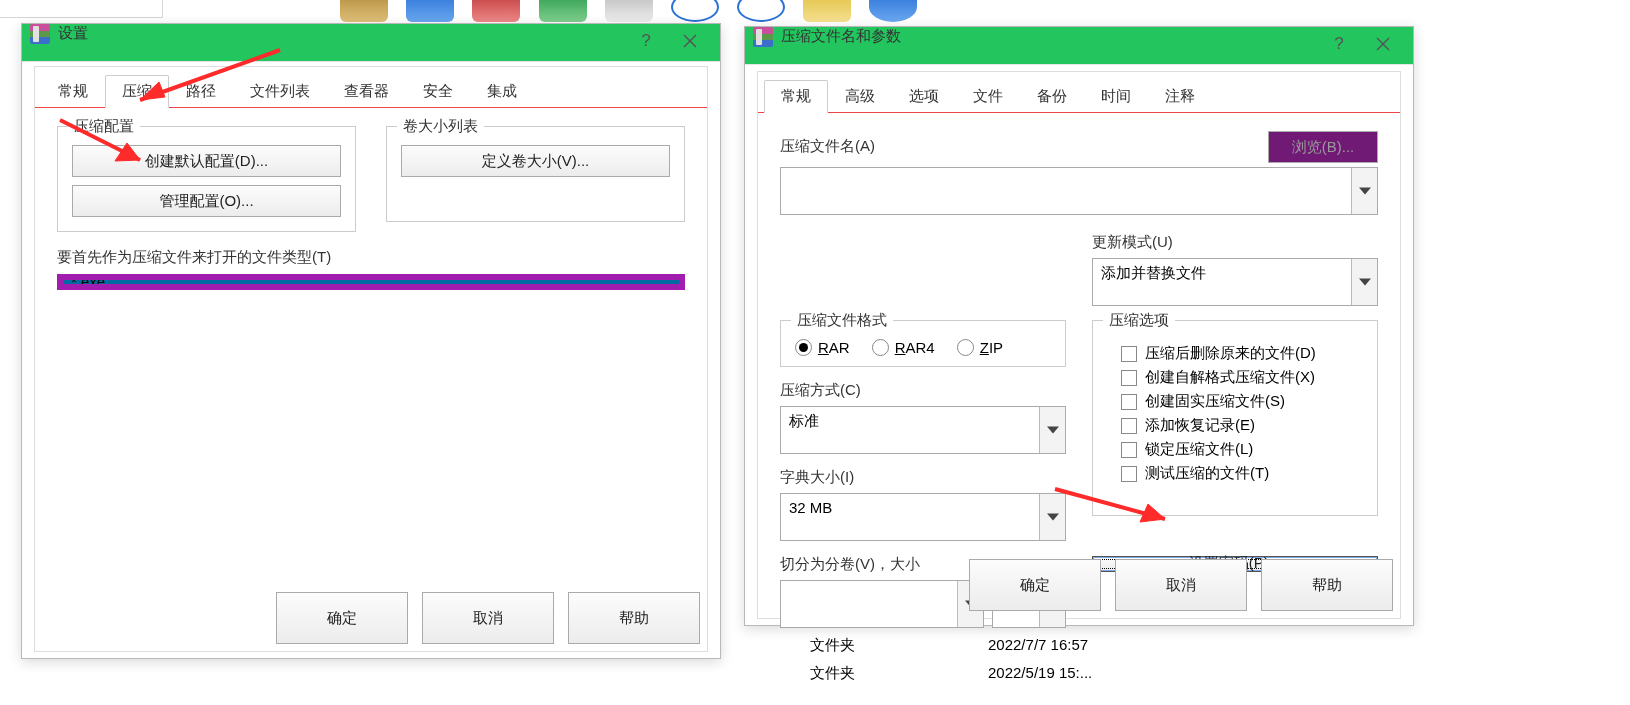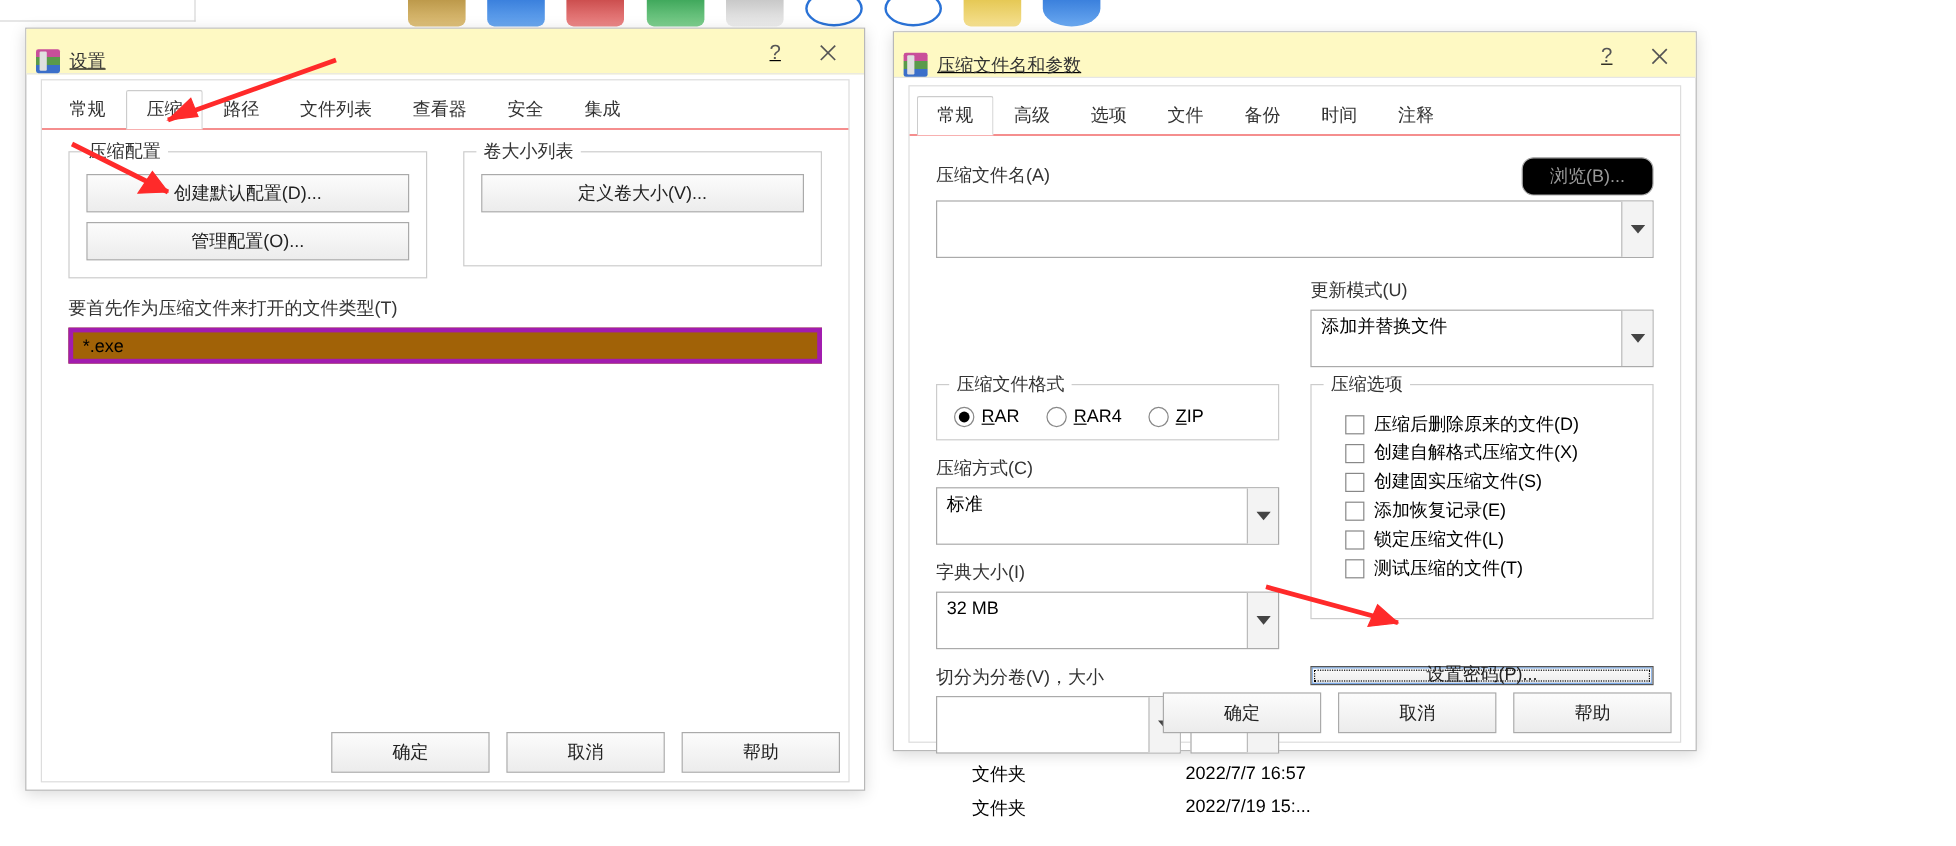--- a/index.html
+++ b/index.html
@@ -7,60 +7,60 @@
 
 .bg-items { position: absolute; left: 330px; top: 630px; font-size: 15px; line-height: 28px; }
 .folder-icon-sm { display: inline-block; width: 18px; height: 14px; background: #f5c842; border-radius: 2px; vertical-align: -2px; margin-right: 6px; }
 .bg-line { white-space: pre; }
 .bg-date { position: absolute; }
 
 .tb { position: absolute; top: -8px; left: 340px; height: 30px; }
 .tb-ic { display: inline-block; width: 48px; height: 30px; margin-right: 14px; border-radius: 6px; }
 
 .dialog { position: absolute; background: #fff; border: 1px solid #b8b8b8; box-shadow: 0 3px 12px rgba(0,0,0,.15); }
-.titlebar { height: 38px; display: flex; align-items: flex-end; padding: 0 8px; border-bottom: 1px solid #e6e6e6; background: #fef9c3; text-decoration: underline; }
+.titlebar { height: 38px; display: flex; align-items: flex-start; padding: 0 8px; border-bottom: 1px solid #e6e6e6; background: #22c55e; }
 .winrar-icon { width: 20px; height: 20px; margin-right: 8px; position: relative; }
 .winrar-icon::before { content:""; position:absolute; inset:0; background: linear-gradient(#c94f9a 0 34%, #5a9a4a 34% 67%, #3b6fc9 67% 100%); border-radius:2px; }
 .winrar-icon::after { content:""; position:absolute; left:3px; top:2px; width:6px; height:16px; background:#e0e0e0; border-radius:1px; }
 .title-text { flex: 1; color: #333; }
 .tb-btn { width: 44px; height: 34px; display: flex; align-items: center; justify-content: center; color: #555; cursor: pointer; }
 
 .inner { position: absolute; left: 12px; right: 12px; border: 1px solid #ddd; }
 
 .tabs { display: flex; padding-left: 6px; padding-top: 8px; border-bottom: 1px solid #ef4444; }
 .tab { padding: 6px 16px; border: 1px solid transparent; border-bottom: none; color: #333; cursor: pointer; margin-bottom: -1px; }
 .tab.active { border-color: #ccc; border-bottom: 1px solid #fff; background: #fff; border-top-left-radius:2px; border-top-right-radius:2px; }
 
 .body { padding: 18px 22px 12px; }
 
 .grp { border: 1px solid #ccc; position: relative; padding: 18px 14px 14px; margin-bottom: 12px; }
 .grp-label { position: absolute; top: -10px; left: 10px; background: #fff; padding: 0 6px; color: #333; }
 
 .btn { display: inline-flex; align-items: center; justify-content: center; height: 32px; border: 1px solid #aaa; background: linear-gradient(#fcfcfc,#ececec); padding: 0 12px; cursor: pointer; color: #222; }
 .btn.wide { width: 100%; margin-bottom: 8px; }
-.btn.disabled { color: #999; background: #000000; cursor: default; border-radius: 10px; }
+.btn.disabled { color: #999; background: #701a75; cursor: default; }
 .btn.focus-outline { outline: 1px dotted #000; outline-offset: -4px; border-color:#555; box-shadow:0 0 0 1px #7aa9e6 inset; }
 
 .field-label { margin: 4px 0 6px; color: #333; }
-.input { width: 100%; height: 30px; border: 4px solid #a21caf; padding: 0 8px; background:#a16207; }
+.input { width: 100%; height: 16px; border: 6px solid #a21caf; padding: 0 8px; background:#0369a1; }
 .combo { position: relative; }
 .combo select, .combo .combo-box { width: 100%; height: 48px; border: 1px solid #aaa; padding: 0 28px 0 8px; background:#fff; appearance:none; }
 .combo .chev { position: absolute; right: 1px; top: 1px; bottom: 1px; width: 26px; display: flex; align-items: center; justify-content: center; border-left: 1px solid #bbb; background: #f3f3f3; pointer-events: none; color:#444; }
 .combo .chev svg { width: 12px; height: 12px; }
 
 .radio-row { display: flex; gap: 22px; align-items: center; }
 .radio-row label { display: flex; align-items: center; gap: 6px; cursor: pointer; }
 .radio { width: 17px; height: 17px; border: 1px solid #888; border-radius: 50%; display:inline-flex; align-items:center; justify-content:center; }
 .radio.checked::after { content:""; width: 9px; height: 9px; background: #000; border-radius:50%; }
 
 .chk-row { display: flex; align-items: center; gap: 8px; margin: 5px 14px; cursor: pointer; }
 .chk { width: 16px; height: 16px; border: 1px solid #888; background:#fff; }
 
 .footer { position: absolute; right: 20px; bottom: 14px; display: flex; gap: 14px; }
-.footer .btn { width: 132px; height: 34px; }
+.footer .btn { width: 132px; height: 52px; }
 
 .arrow { position: absolute; pointer-events: none; }
 .arrow svg line, .arrow svg polygon { stroke: #ff2a2a; fill: #ff2a2a; }
 
 
 #dlg1 { left: 21px; top: 23px; width: 700px; height: 636px; }
 #dlg1 .inner { top: 42px; bottom: 6px; }
 #dlg1 .topgrid { display:flex; gap: 30px; }
 #dlg1 .half { flex:1; }
 
@@ -94,21 +94,21 @@
   <span class="tb-ic" style="background:linear-gradient(#e0c040,#f5e090)"></span>
   <span class="tb-ic" style="background:linear-gradient(#2a72d6,#6aa8f0);border-radius:6px 6px 50% 50%"></span>
 </div>
 
 <div class="bg-items">
   <div class="bg-line"><span class="folder-icon-sm"></span><span>i4Recorder</span></div>
 </div>
 <div class="bg-date" style="left:810px;top:636px;">文件夹</div>
 <div class="bg-date" style="left:988px;top:636px;">2022/7/7 16:57</div>
 <div class="bg-date" style="left:810px;top:664px;">文件夹</div>
-<div class="bg-date" style="left:988px;top:664px;">2022/7/19 15:...</div>
+<div class="bg-date" style="left:988px;top:664px;">2022/5/19 15:...</div>
 
 <div id="dlg1" class="dialog">
   <div class="titlebar">
     <span class="winrar-icon"></span>
     <span class="title-text">设置</span>
     <span class="help-btn">?</span>
     <span class="tb-btn tb-close">
       <svg width="14" height="14" viewBox="0 0 14 14">
           <line x1="1" y1="1" x2="13" y2="13" stroke="currentColor" stroke-width="1.4"></line>
           <line x1="13" y1="1" x2="1" y2="13" stroke="currentColor" stroke-width="1.4"></line>

